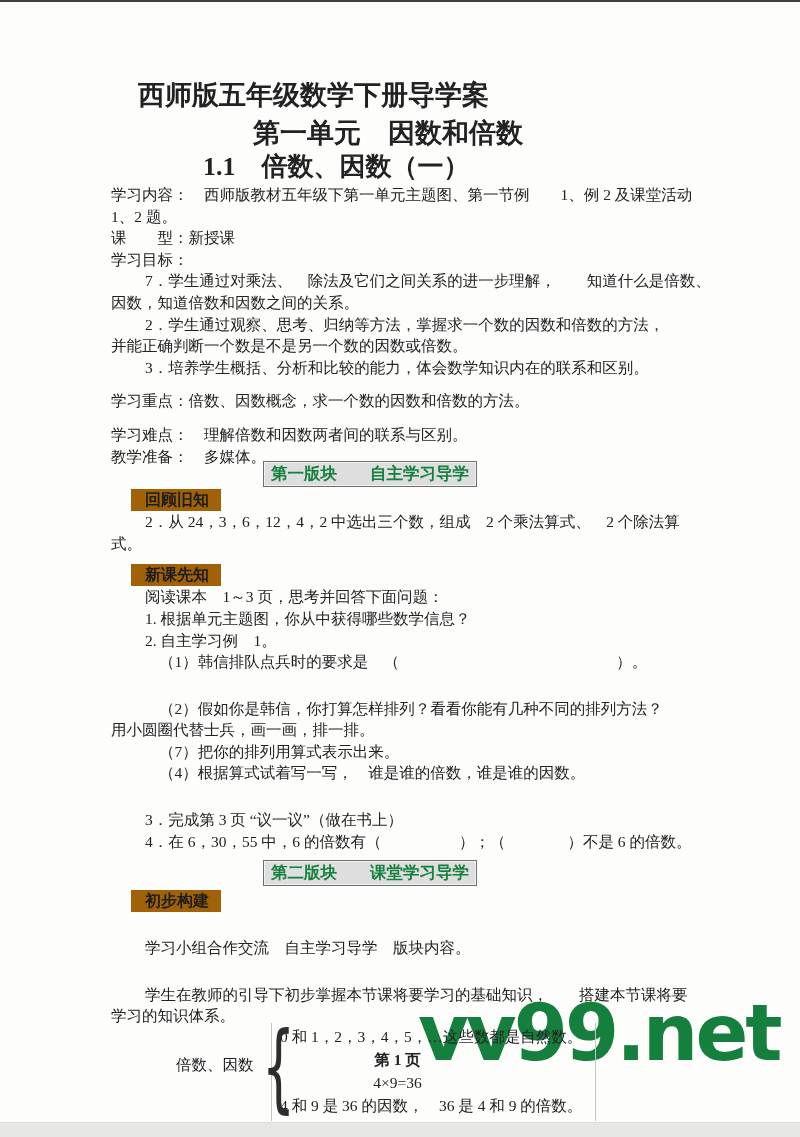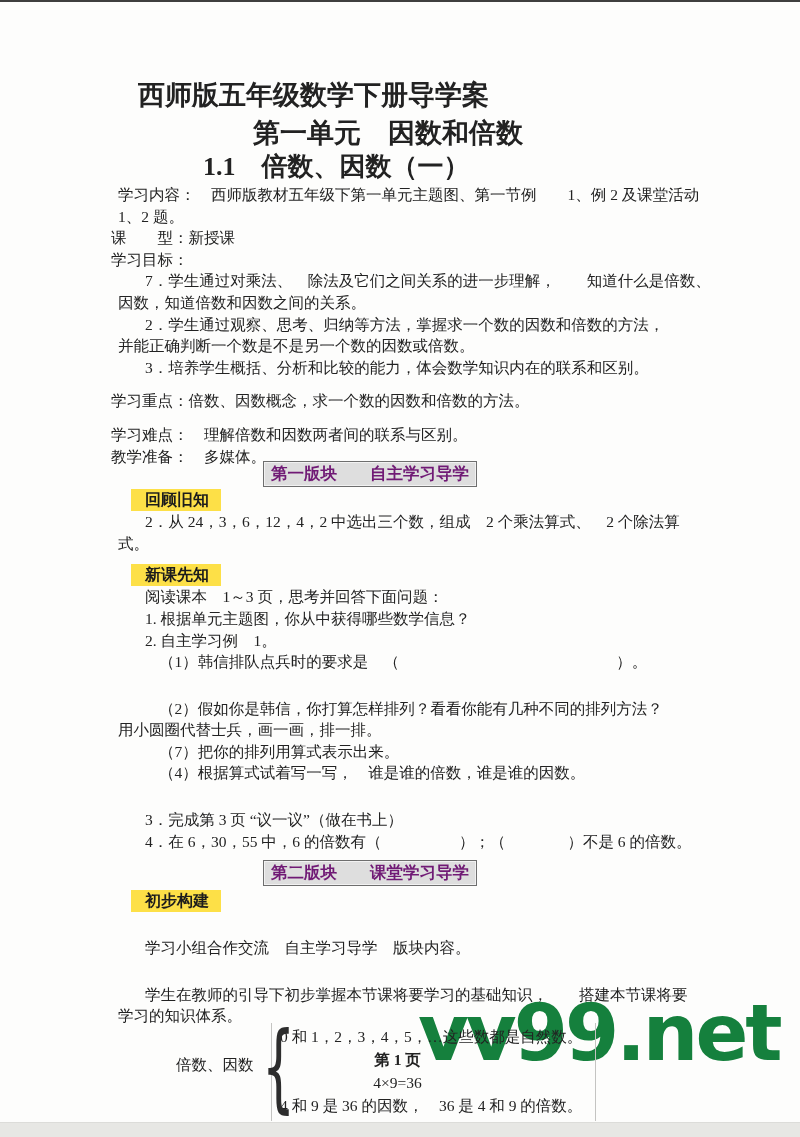--- a/index.html
+++ b/index.html
@@ -18,38 +18,38 @@
     position:absolute; top:988px; left:418px; z-index:0;
     font-family:"DejaVu Sans",sans-serif;
     font-weight:700; font-size:78px; letter-spacing:-3px;
     color:#15803d; white-space:nowrap;
   }
   .content { position:relative; z-index:1; padding:0 70px 0 111px; }
   .h1 { font-size:27px; font-weight:700; line-height:34px; margin-top:78px; margin-left:27px; }
   .h2 { font-size:27px; font-weight:700; line-height:34px; margin-top:4px; margin-left:142px; }
   .h3 { font-size:26px; font-weight:700; line-height:34px; margin-left:92px; }
   .tline { font-size:15.5px; line-height:21.6px; white-space:nowrap; }
-  .i0 { padding-left:0;margin-left:7px; }
+  .i0 { padding-left:0; }
   .i2 { padding-left:34px; }
   .i3 { padding-left:48px; }
   .gap { margin-top:25px; }
   .gap-sm { margin-top:12px; }
   .banner-row { margin-top:-6px; }
   .banner {
     display:inline-block; margin-left:152px;
     font-size:16.5px; font-weight:700; line-height:20px;
-    background:#dedede; color:#701a75;
+    background:#dedede; color:#15803d;
     border:1px solid #6e6e6e;
     box-shadow: inset 0 0 0 1px #f2f2f2;
     padding:2px 7px;
   }
   .sec-label {
     display:inline-block; margin-left:20px; margin-top:2px;
     font-size:16px; font-weight:700; line-height:20px;
-    background:#fde047; color:#1c1c1c;
+    background:#a16207; color:#1c1c1c;
     padding:1px 12px 1px 14px;
   }
   .diagram {
     position:relative; margin-left:160px; margin-top:-4px;
     width:325px;
     border-left:1px solid #c4c4c2; border-right:1px solid #c4c4c2;
     padding:2px 0 4px 8px;
   }
   .diagram .dline { font-size:15.5px; line-height:23px; white-space:nowrap; }
   .diagram .dcenter { text-align:center; padding-right:80px; }

